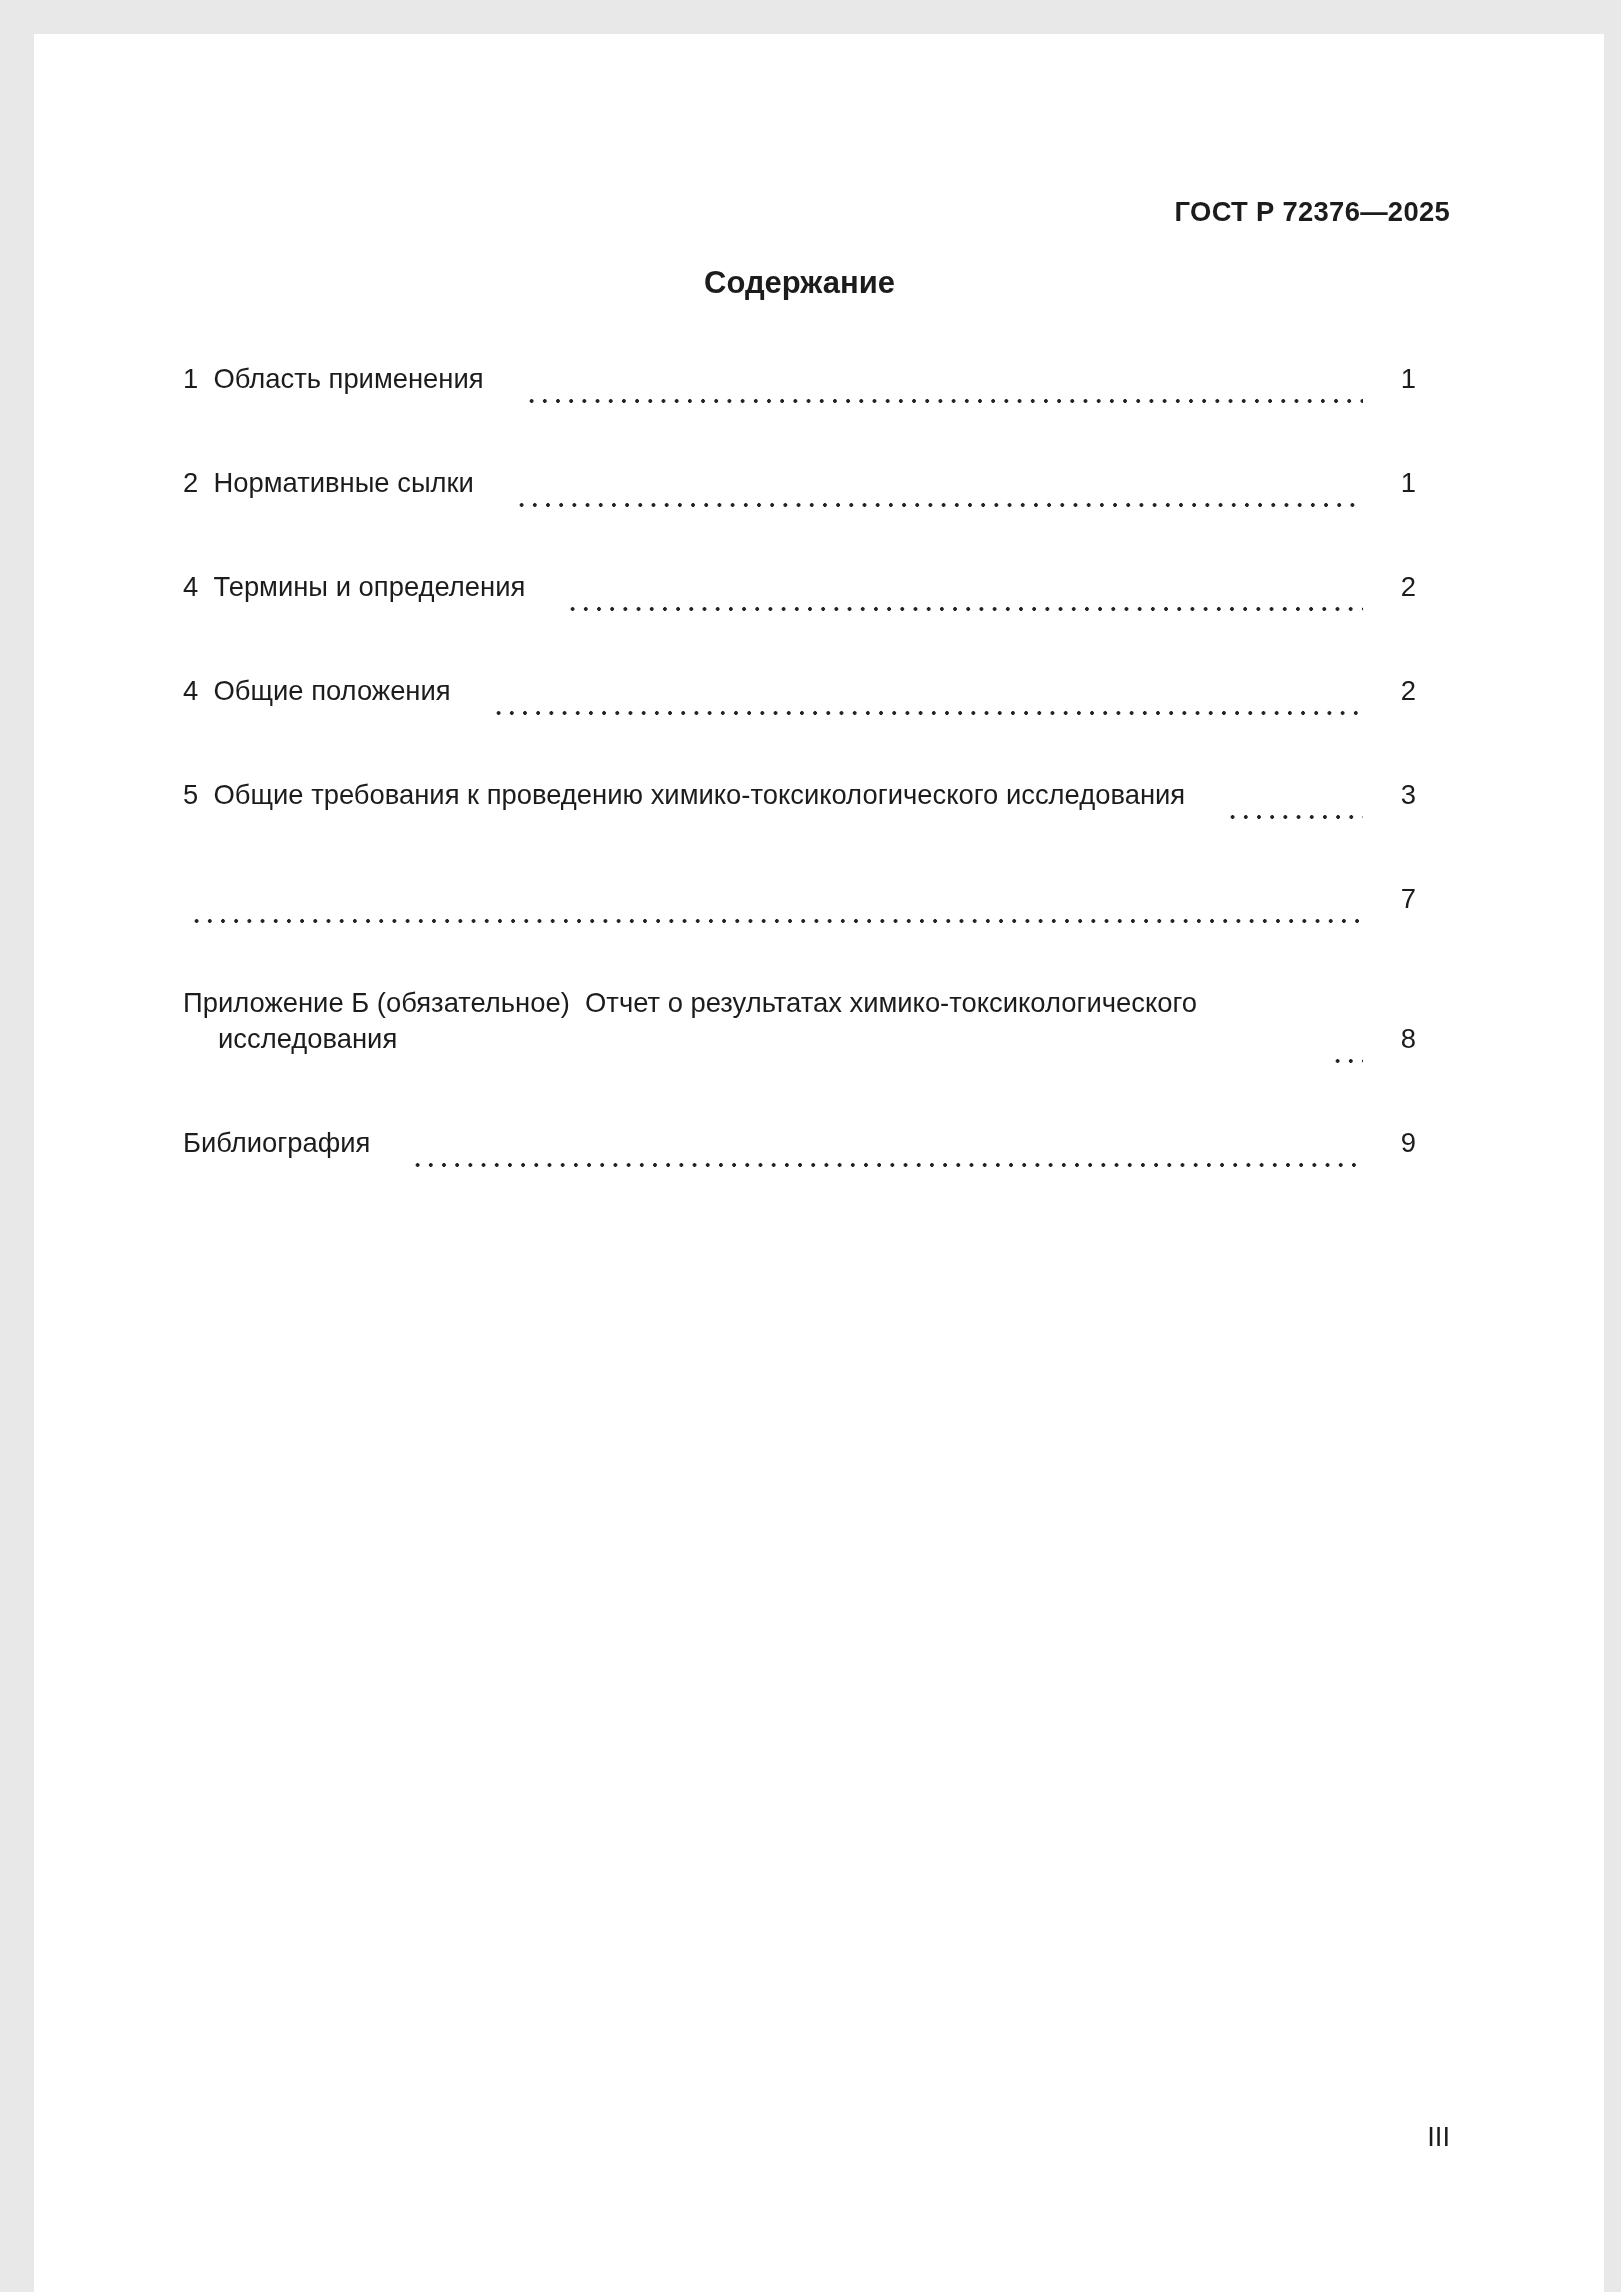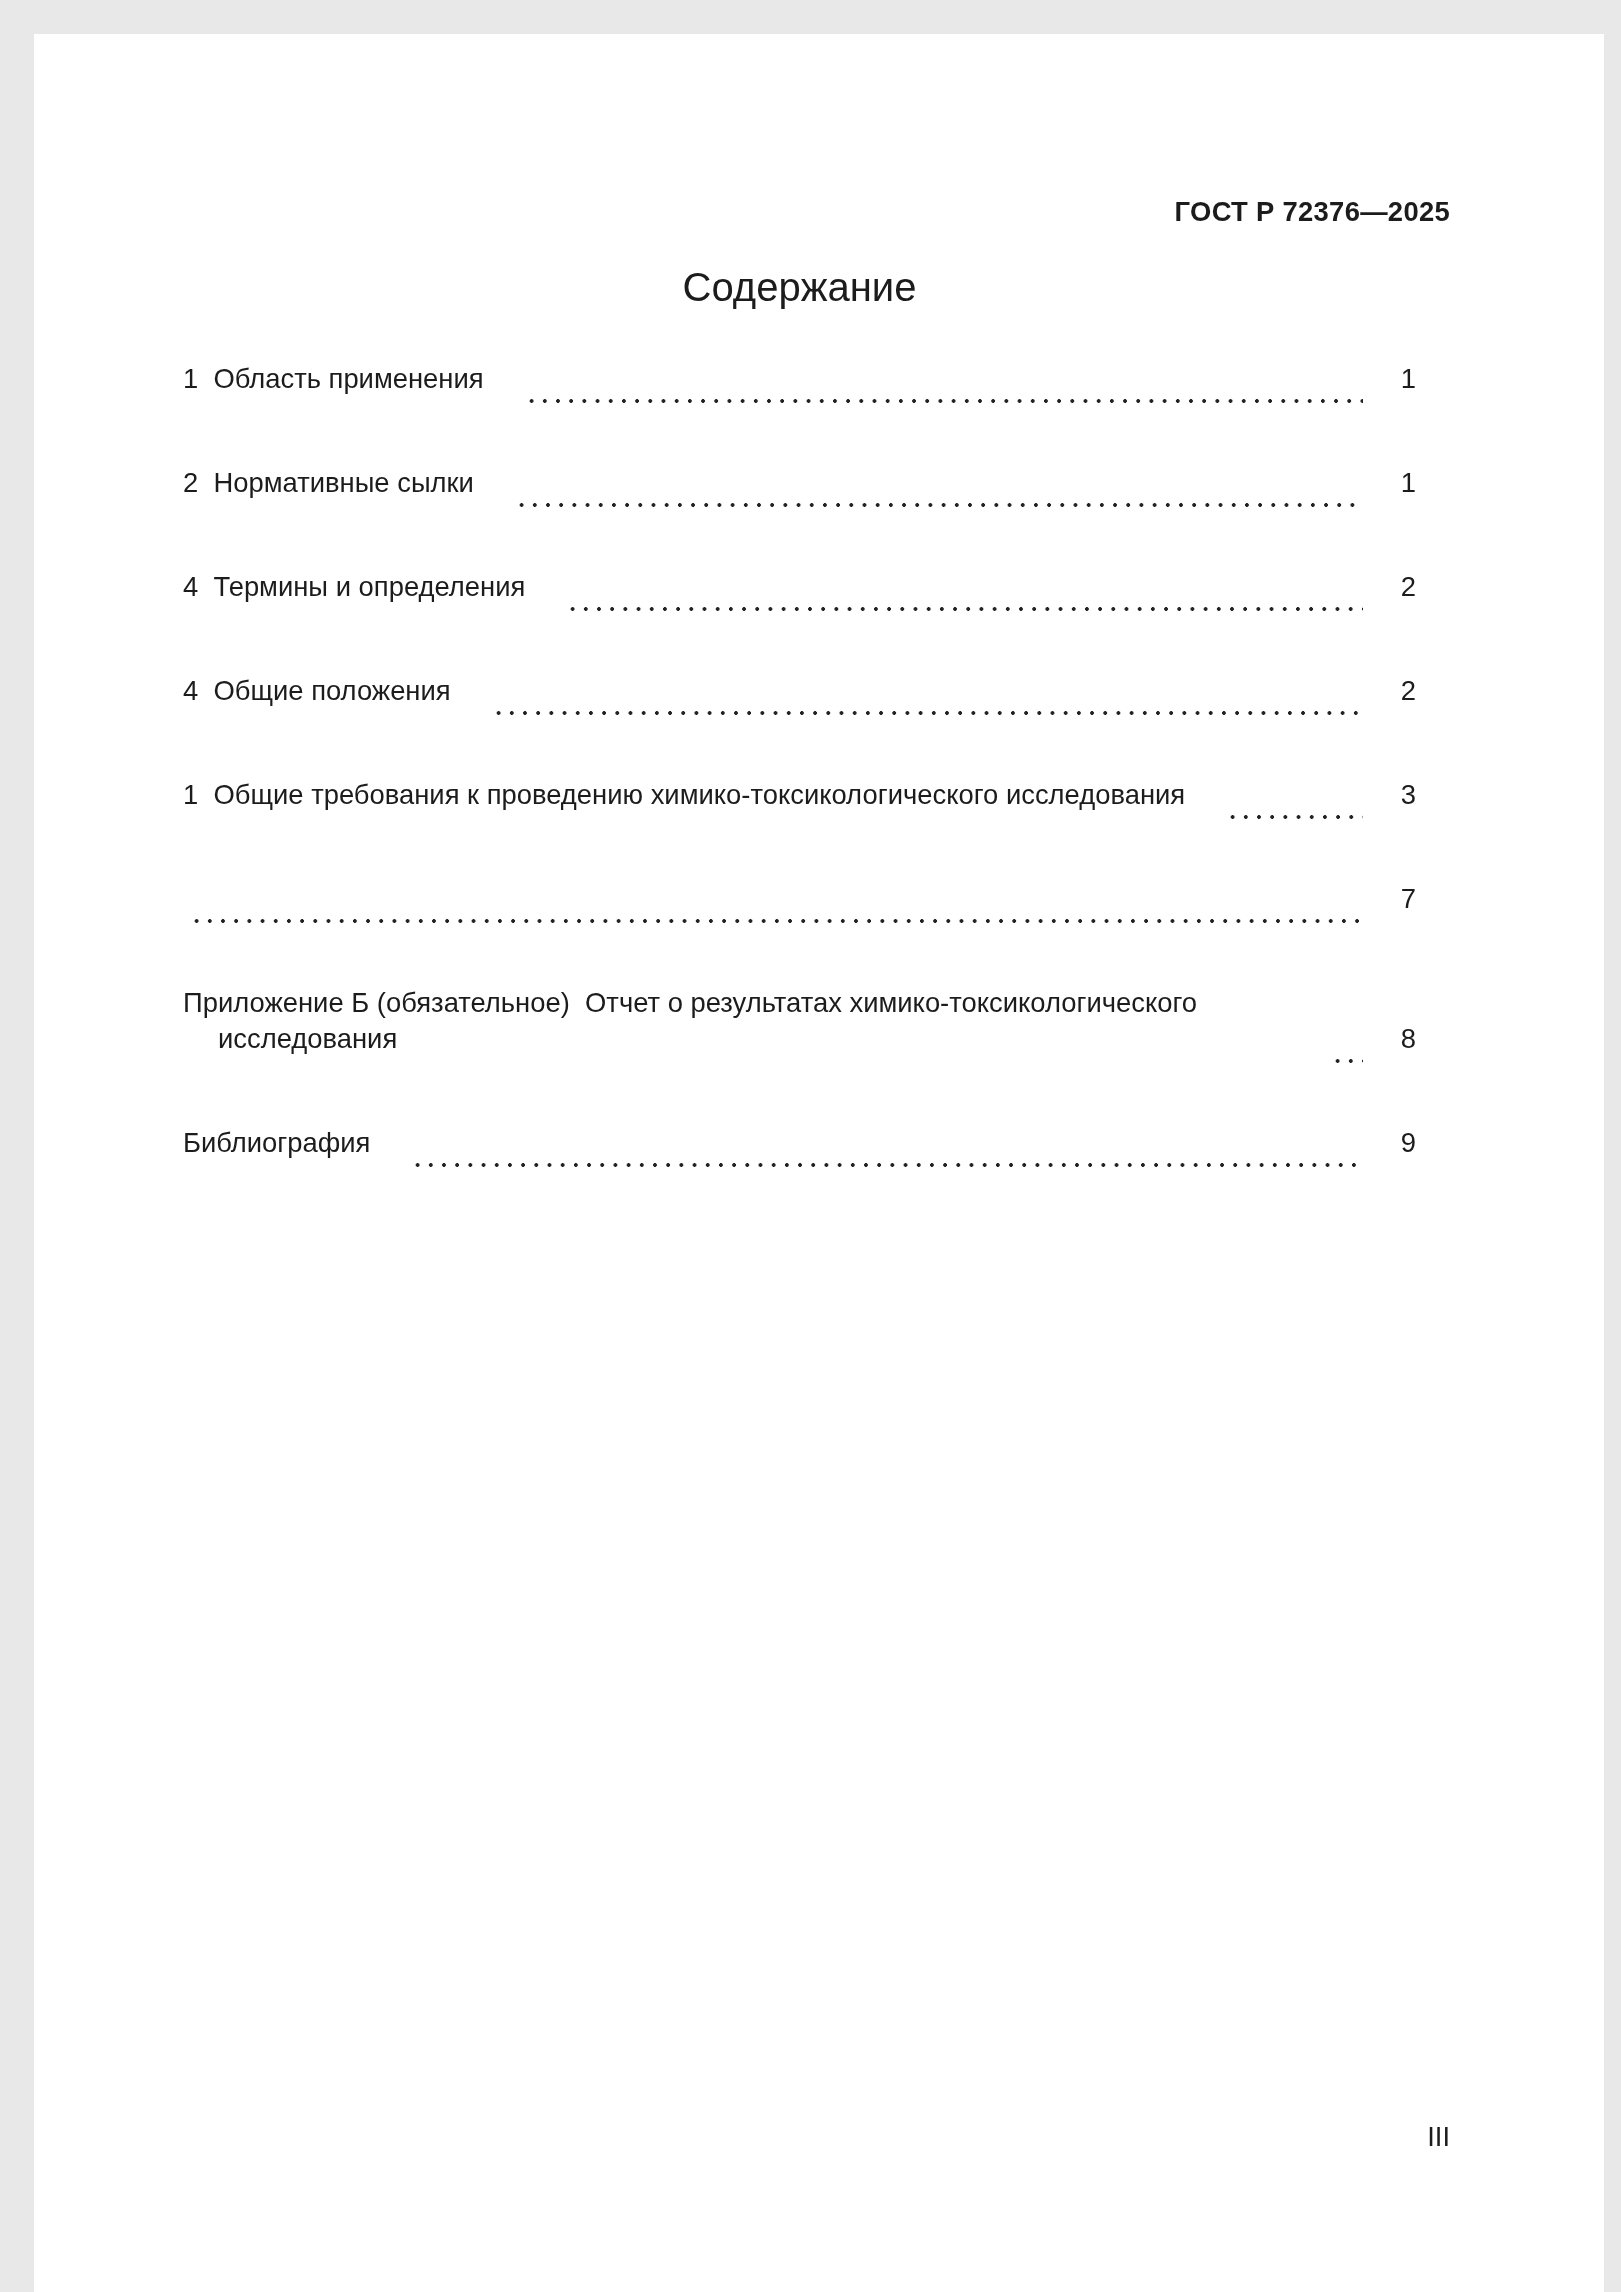--- a/index.html
+++ b/index.html
@@ -26,22 +26,22 @@
     font-weight: bold;
     letter-spacing: 0.3px;
   }
 
   .toc-title {
     position: absolute;
     top: 214px;
     left: 98px;
     right: 188px;
     text-align: center;
-    font-size: 40px;
-    font-weight: normal;
+    font-size: 31px;
+    font-weight: bold;
   }
 
   .toc {
     position: absolute;
     top: 276px;
     left: 115px;
     right: 188px;
     font-size: 27.4px;
     line-height: 36px;
   }
@@ -112,21 +112,21 @@
       <span class="toc-page">2</span>
     </div>
 
     <div class="toc-entry">
       <span class="toc-label">4  Общие положения</span>
       <span class="toc-leader"></span>
       <span class="toc-page">2</span>
     </div>
 
     <div class="toc-entry">
-      <span class="toc-label">1  Общие требования к проведению химико-токсикологического исследования</span>
+      <span class="toc-label">5  Общие требования к проведению химико-токсикологического исследования</span>
       <span class="toc-leader"></span>
       <span class="toc-page">3</span>
     </div>
 
 
 
     <div class="toc-entry">
       <span class="toc-leader"></span>
       <span class="toc-page">7</span>
     </div>

